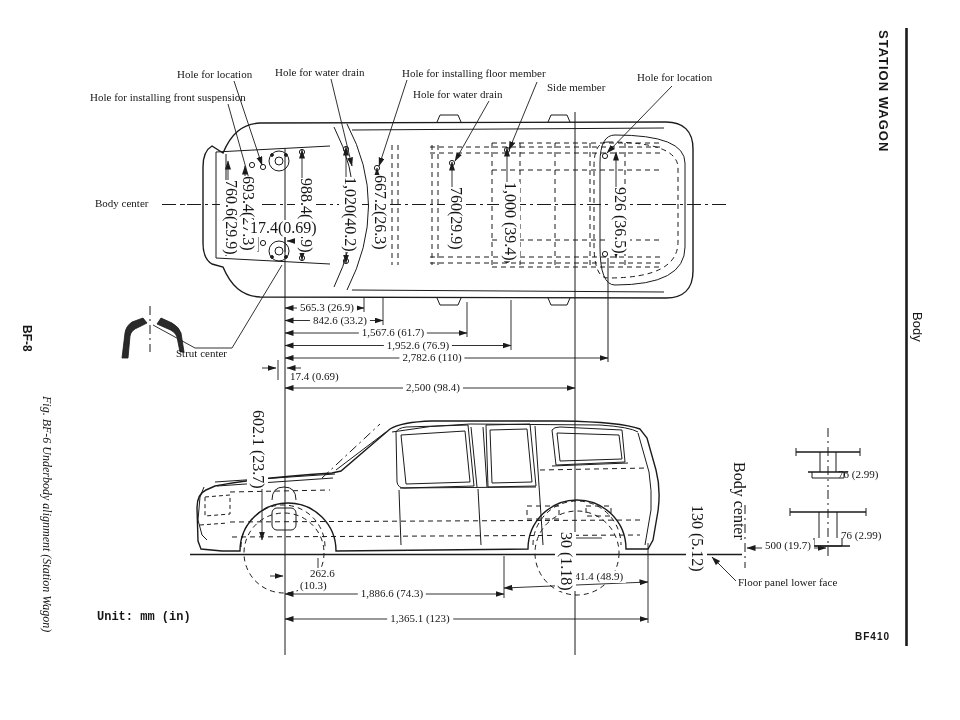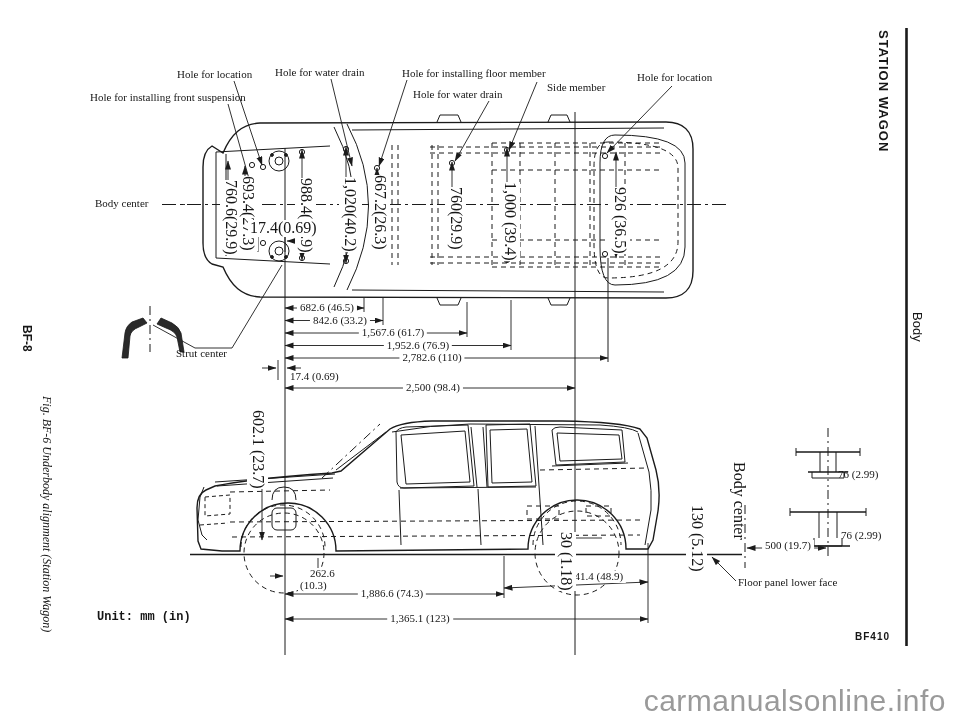--- a/index.html
+++ b/index.html
@@ -202,21 +202,20 @@
     <line x1="736" y1="581" x2="712" y2="557" stroke-width=".9" marker-end="url(#ar)"></line>
   </g>
 </svg>
 
 <div class="lbl v sans bold" style="left:876px;top:30px;font-size:13px;letter-spacing:1px;">STATION WAGON</div>
 <div class="lbl v sans" style="left:910px;top:312px;font-size:13px;">Body</div>
 <div class="lbl v sans bold" style="left:20px;top:325px;font-size:12px;">BF-8</div>
 <div class="lbl v ital" style="left:40px;top:396px;font-size:12px;">Fig. BF-6  Underbody alignment (Station Wagon)</div>
 <div class="lbl bold" style="left:97px;top:611px;font-size:12px;">Unit:  mm (in)</div>
 <div class="lbl sans bold" style="left:855px;top:632px;font-size:10px;letter-spacing:1px;">BF410</div>
-<div id="watermark">carmanualsonline.info</div>
 
 <div class="lbl" style="left:177px;top:69px;">Hole for location</div>
 <div class="lbl" style="left:90px;top:92px;">Hole for installing front suspension</div>
 <div class="lbl" style="left:275px;top:67px;">Hole for water drain</div>
 <div class="lbl" style="left:402px;top:68px;">Hole for installing floor member</div>
 <div class="lbl" style="left:413px;top:89px;">Hole for water drain</div>
 <div class="lbl" style="left:547px;top:82px;">Side member</div>
 <div class="lbl" style="left:637px;top:72px;">Hole for location</div>
 <div class="lbl" style="left:95px;top:198px;">Body center</div>
 <div class="lbl" style="left:176px;top:348px;">Strut center</div>
@@ -224,21 +223,21 @@
 <div class="lbl v dim bg" style="left:220px;top:180px;">760.6(29.9)</div>
 <div class="lbl v dim bg" style="left:237px;top:176px;">693.4(27.3)</div>
 <div class="lbl v dim bg" style="left:295px;top:178px;">988.4(38.9)</div>
 <div class="lbl dim bg" style="left:248px;top:220px;">17.4(0.69)</div>
 <div class="lbl v dim bg" style="left:339px;top:177px;">1,020(40.2)</div>
 <div class="lbl v dim bg" style="left:369px;top:175px;">667.2(26.3)</div>
 <div class="lbl v dim bg" style="left:445px;top:187px;">760(29.9)</div>
 <div class="lbl v dim bg" style="left:499px;top:182px;">1,000 (39.4)</div>
 <div class="lbl v dim bg" style="left:609px;top:187px;">926 (36.5)</div>
 
-<div class="lbl ctr" style="left:327px;top:302px;">682.6 (46.5)</div>
+<div class="lbl ctr" style="left:327px;top:302px;">565.3 (26.9)</div>
 <div class="lbl ctr" style="left:340px;top:314.5px;">842.6 (33.2)</div>
 <div class="lbl ctr" style="left:393px;top:327px;">1,567.6 (61.7)</div>
 <div class="lbl ctr" style="left:418px;top:339.5px;">1,952.6 (76.9)</div>
 <div class="lbl ctr" style="left:432px;top:352px;">2,782.6 (110)</div>
 <div class="lbl bg" style="left:288px;top:371px;">17.4 (0.69)</div>
 <div class="lbl ctr" style="left:433px;top:382px;">2,500 (98.4)</div>
 
 <div class="lbl v dim bg" style="left:247px;top:410px;">602.1 (23.7)</div>
 <div class="lbl bg" style="left:300px;top:568px;margin-left:8px;">262.6</div>
 <div class="lbl bg" style="left:298px;top:580px;">(10.3)</div>

